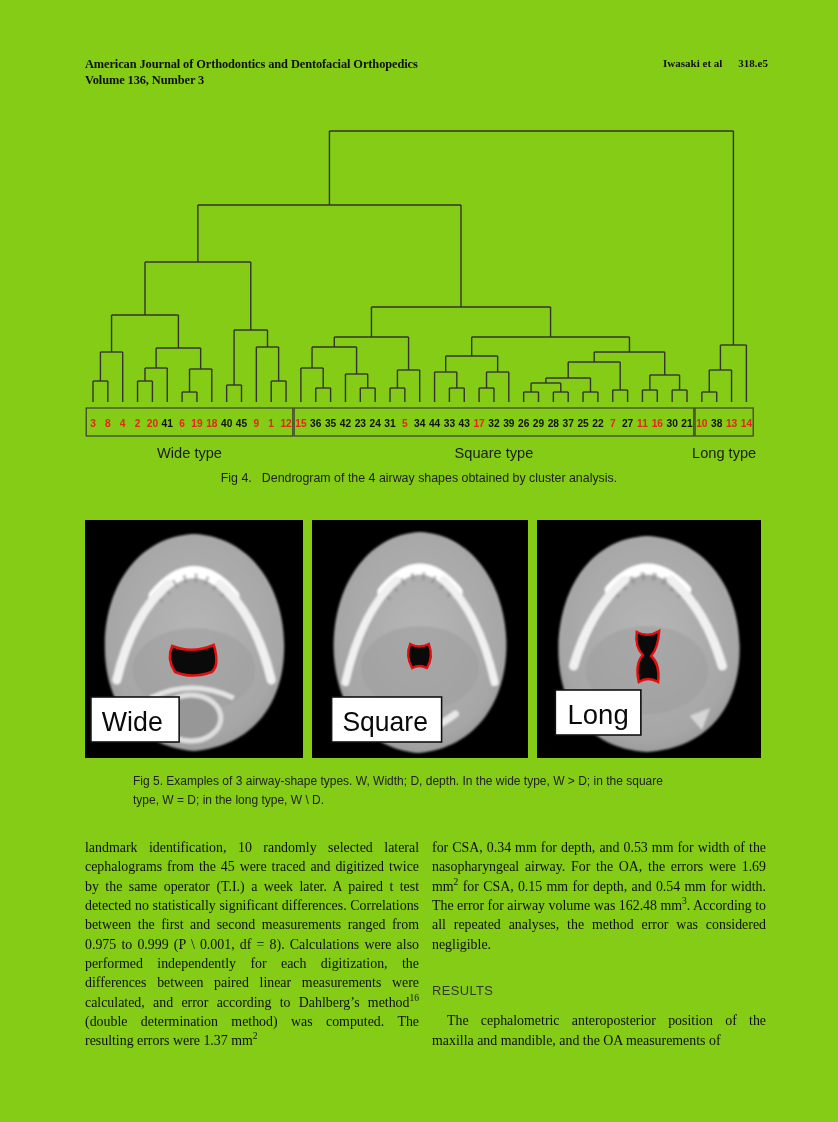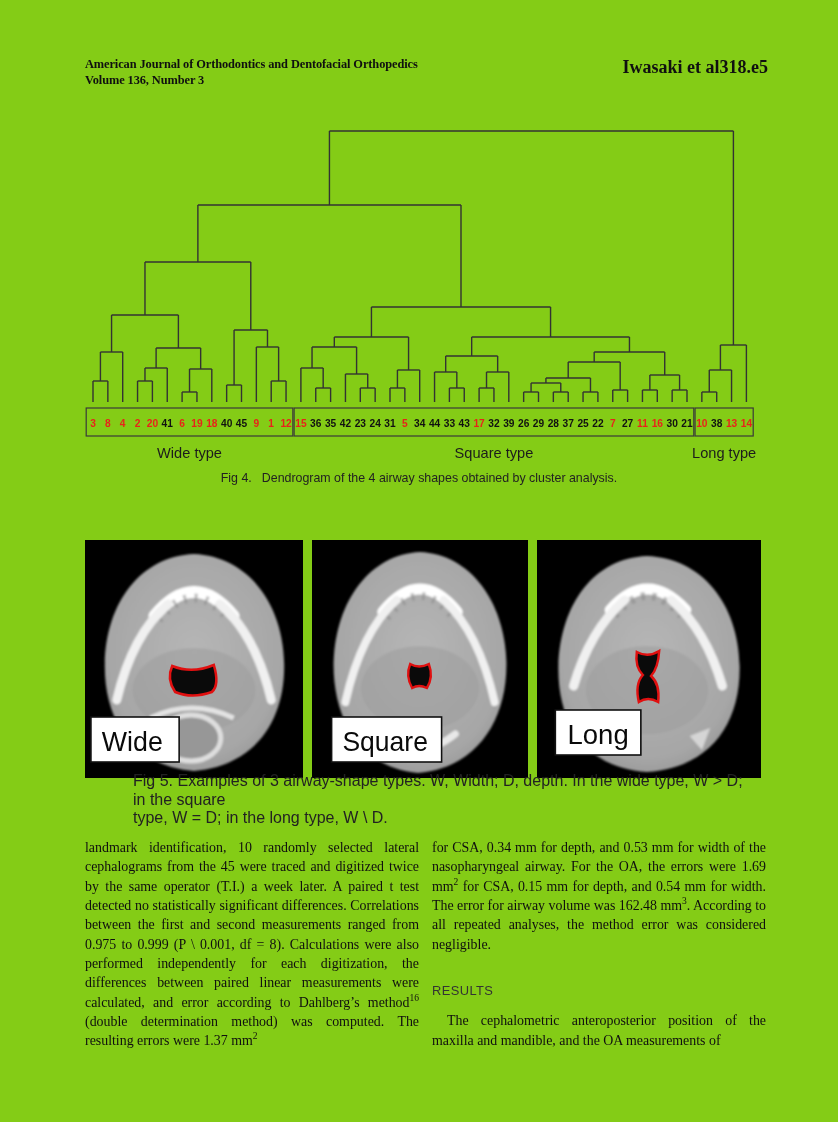--- a/index.html
+++ b/index.html
@@ -11,40 +11,40 @@
   
   .hdr-left{
     position:absolute; left:85px; top:57px;
     font-family:"Liberation Serif", serif; font-weight:700;
     font-size:12.4px; line-height:15.5px; color:#101010;
     letter-spacing:-0.1px;
   }
   .hdr-right{
     position:absolute; right:70px; top:57px;
     font-family:"Liberation Serif", serif; font-weight:700;
-    font-size:18px; color:#101010; display:flex; margin-left:8px;
+    font-size:11px; color:#101010; display:flex; gap:16px;margin-left:8px;
   }
   
   .dendro-wrap{ position:absolute; left:80px; top:118px; width:690px; height:350px; }
   .dendro-wrap svg{ display:block; }
   .fig4-caption{
     position:absolute; left:0; top:471px; width:838px;
     text-align:center; font-family:"Liberation Sans", sans-serif;
     font-size:12.4px; color:#222;
   }
   .fig4-caption .cap-label{ margin-right:10px; }
   
   .ct-row{
-    position:absolute; left:85px; top:540px; width:678px; height:222px;
+    position:absolute; left:85px; top:520px; width:678px; height:222px;
     display:flex; gap:9px;
   }
   .ct-panel{ background:#000; }
   .fig5-caption{
     position:absolute; left:133px; top:772px; width:625px;
-    font-family:"Liberation Sans", sans-serif; font-size:16px;
+    font-family:"Liberation Sans", sans-serif; font-size:12px;
     line-height:18.5px; color:#222;
   }
   
   .cols{
     position:absolute; left:85px; top:838px; width:682px;
     display:flex; gap:13px;
   }
   .col{ width:334px; font-size:13.9px; line-height:19.35px; text-align:justify; color:#0f0f0f; }
   .col p{ margin:0; }
   .col sup{ font-size:9.5px; line-height:0; vertical-align:super; }

